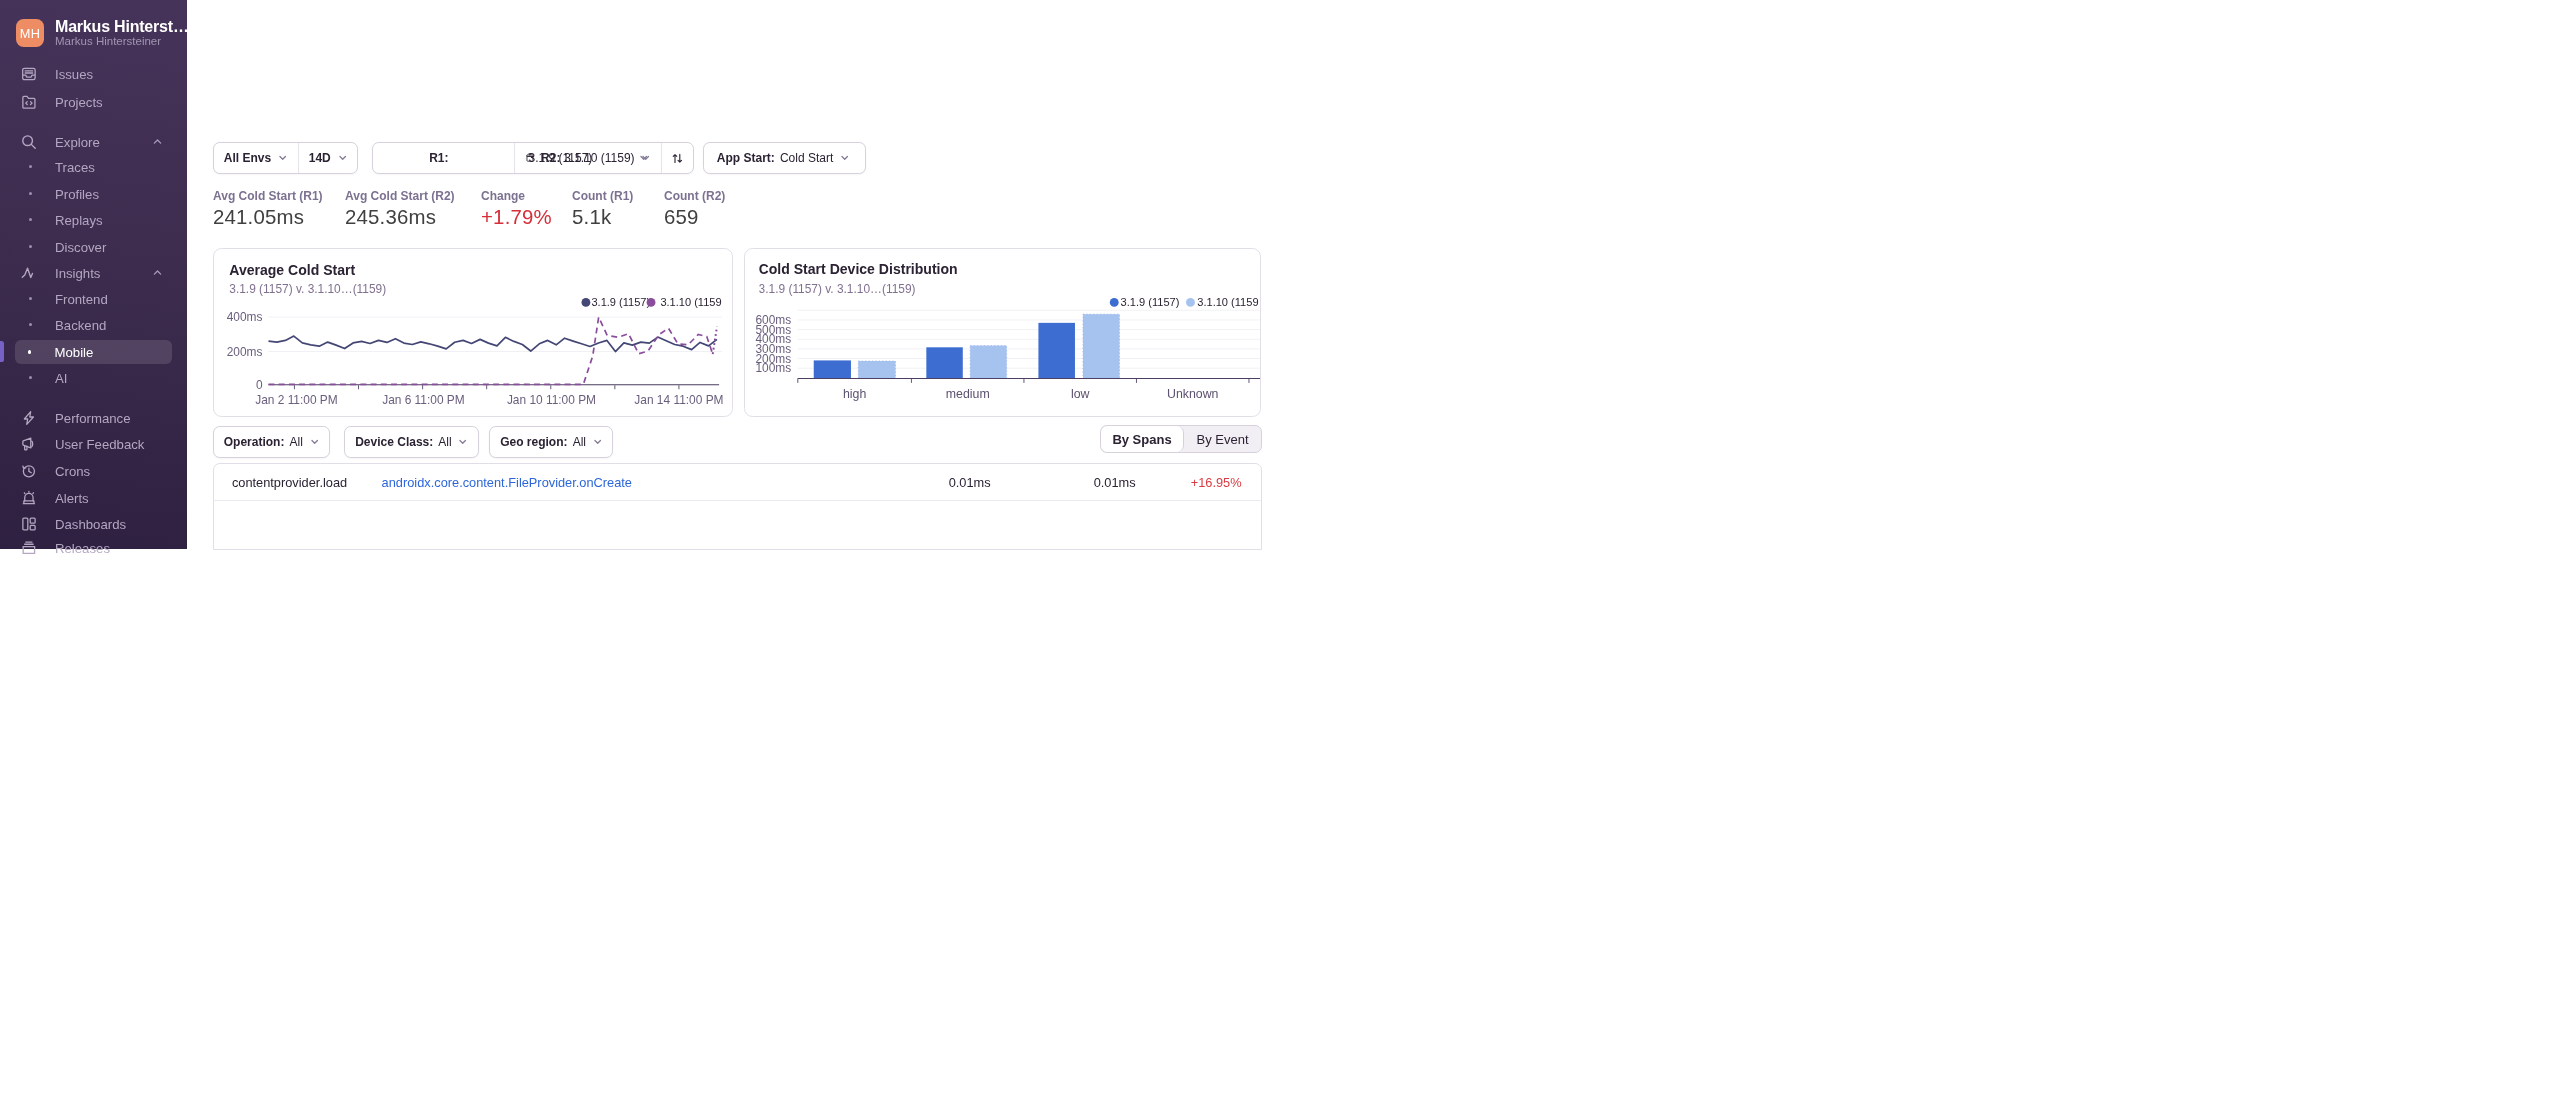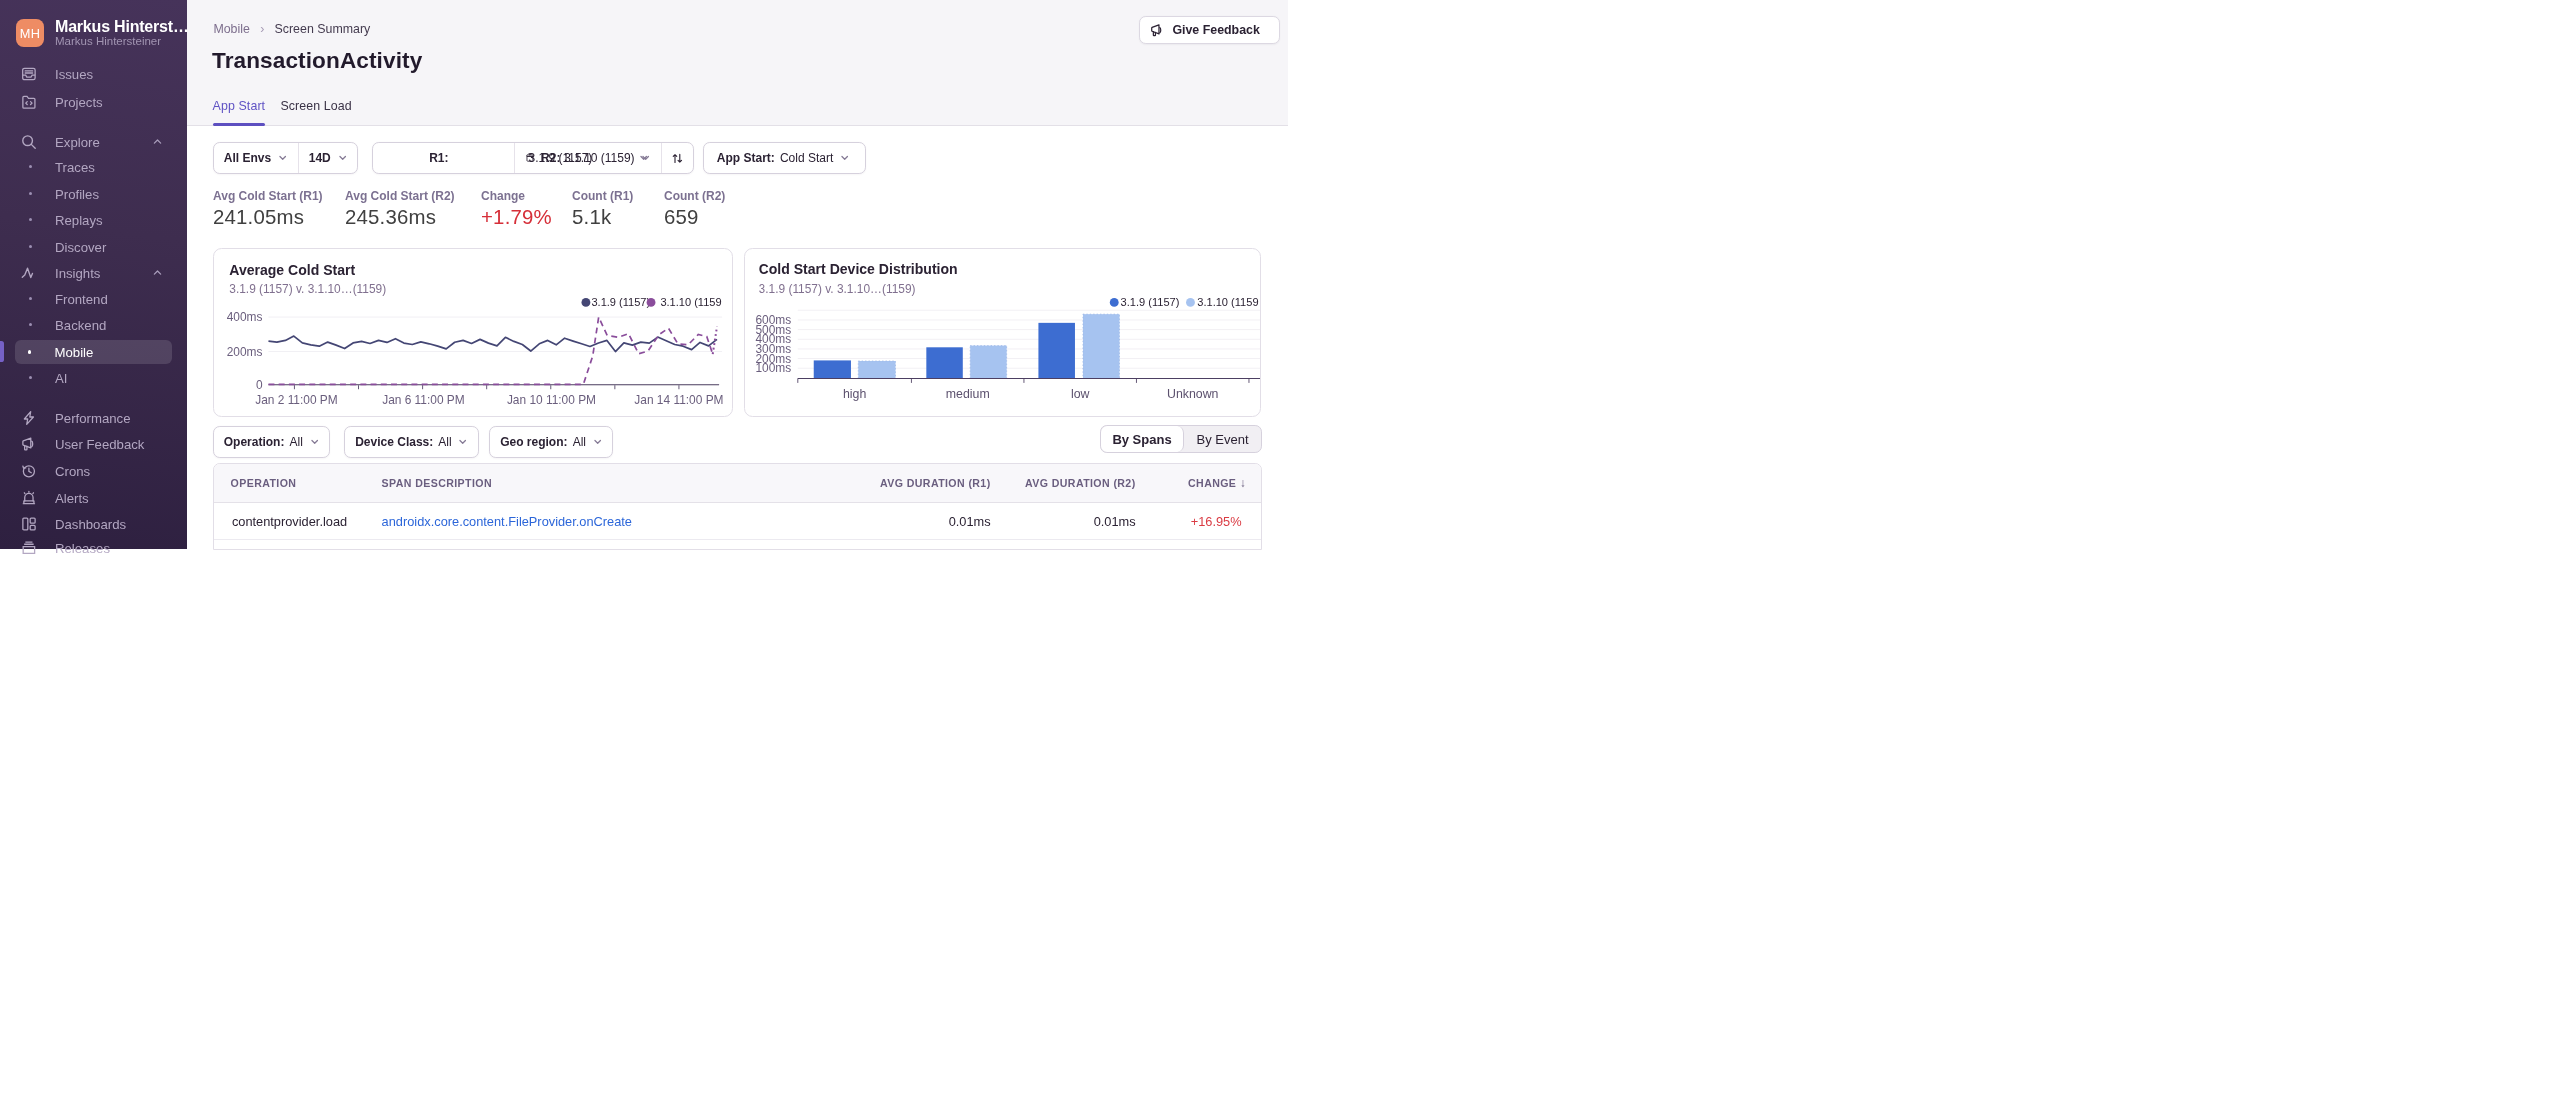--- a/index.html
+++ b/index.html
@@ -189,35 +189,20 @@
   </div>
   <div class="nav" style="top:535px">
     <svg class="ico" viewBox="0 0 16 16" fill="none" stroke="#b3a7c2" stroke-width="1.3">
         <path d="M2.2 6.5h11.6v7H2.2zM3.2 4.2h9.6M4.4 2h7.2"></path>
       </svg>
     <span class="lbl">Releases</span>
   </div>
 </div>
 
 <div class="main">
-  <div class="hdr">
-    <div class="crumb">Mobile <span class="sep">›</span> <span class="cur">Screen Summary</span></div>
-    <div class="h1">TransactionActivity</div>
-    <div class="fbbtn">
-      <svg width="14.5" height="14.5" viewBox="0 0 16 16" fill="none" stroke="#2b2233" stroke-width="1.35" stroke-linejoin="round">
-          <path d="M2.3 4.9 9.9 2v10L2.3 9.1c-.25-.1-.4-.3-.4-.55v-3.1c0-.25.15-.45.4-.55z"></path>
-          <path d="M3.7 9.6v3.9c0 .3.2.5.5.5h1.3c.3 0 .5-.2.5-.5v-3.3M10.8 5.1c1.4.4 1.4 5.4 0 5.8" stroke-linecap="round"></path>
-        </svg>
-      Give Feedback
-    </div>
-    <div class="tabs">
-        <div class="tab on">App Start</div>
-        <div class="tab">Screen Load</div>
-      </div>
-  </div>
 
   <div class="pill" style="left:25.6px; top:142px;">
     <div class="seg">
         <b>All Envs</b>
         <svg class="chevdn" width="9.4" height="9.4" viewBox="0 0 12 12" fill="none" stroke="#857a95" stroke-width="1.6" stroke-linecap="round" stroke-linejoin="round">
           <path d="m2.5 4.5 3.5 3.5L9.5 4.5"></path>
         </svg>
       </div>
     <div class="seg">
         <b>14D</b>
@@ -372,27 +357,20 @@
       <svg class="chevdn" width="9.4" height="9.4" viewBox="0 0 12 12" fill="none" stroke="#857a95" stroke-width="1.6" stroke-linecap="round" stroke-linejoin="round">
           <path d="m2.5 4.5 3.5 3.5L9.5 4.5"></path>
         </svg></div>
   </div>
   <div class="seg2" style="left:913px; top:425px; width:162px;">
     <div class="s on" style="width:83px;">By Spans</div>
     <div class="s" style="flex:1;">By Event</div>
   </div>
 
   <div class="tbl">
-    <div class="thead">
-      <div style="left:17px">OPERATION</div>
-      <div style="left:168px">SPAN DESCRIPTION</div>
-      <div class="rt" style="right:270px">AVG DURATION (R1)</div>
-      <div class="rt" style="right:125px">AVG DURATION (R2)</div>
-      <div class="rt" style="right:14.5px">CHANGE <span style="font-weight:normal;font-size:12px;">↓</span></div>
-    </div>
     <div class="trow">
       <div style="left:18.3px">contentprovider.load</div>
       <div style="left:168px"><span class="lnk">androidx.core.content.FileProvider.onCreate</span></div>
       <div class="rt" style="right:270px">0.01ms</div>
       <div class="rt" style="right:125px">0.01ms</div>
       <div class="rt redv" style="right:19px">+16.95%</div>
     </div>
   </div>
 </div>
 

